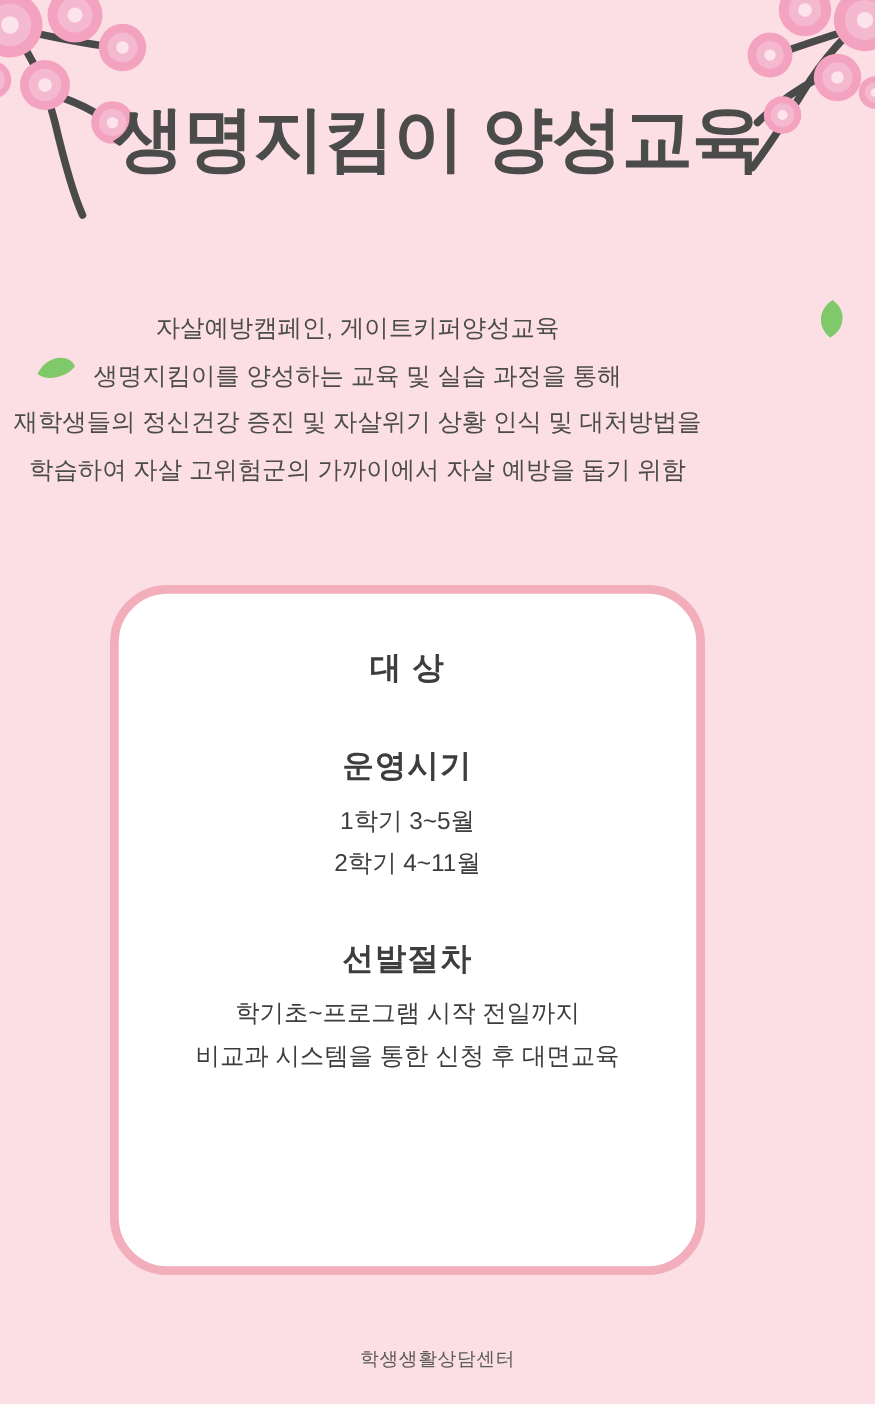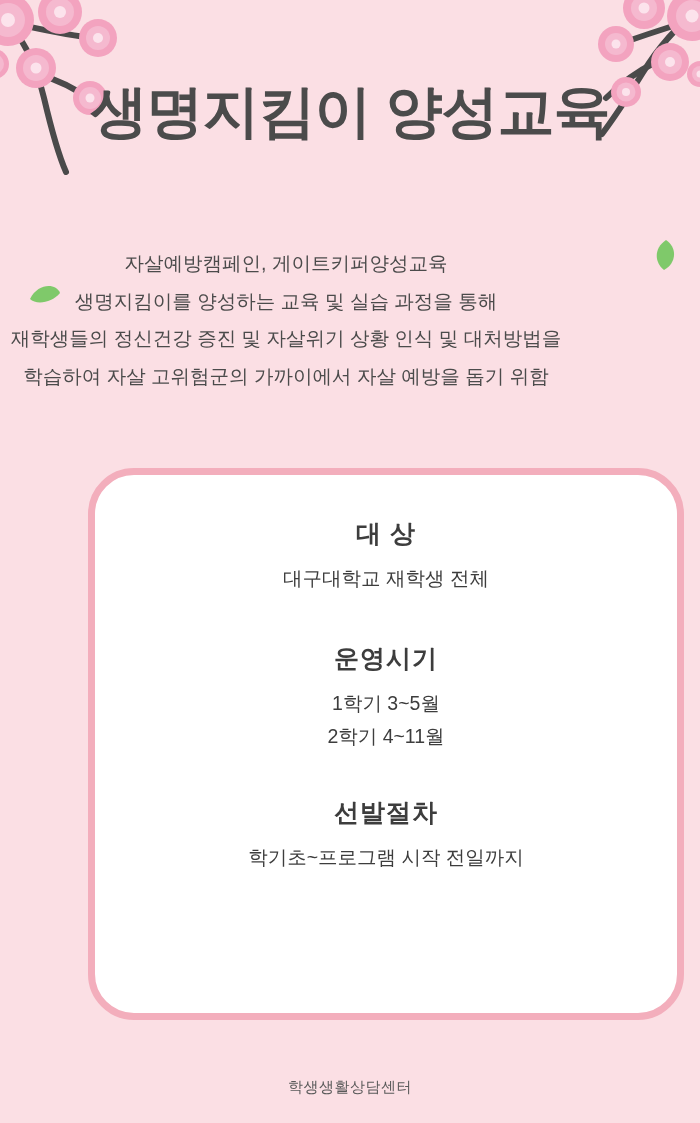--- a/index.html
+++ b/index.html
@@ -57,21 +57,21 @@
     color: #4b4b4b;
     z-index: 3;
   }
   .intro div { white-space: nowrap; }
 
   
   .card {
     position: absolute;
     left: 88px;
     top: 468px;
-    width: 596px;
+    width: 476px;
     height: 552px;
     background: #ffffff;
     border: 7px solid #f3aebc;
     border-radius: 46px;
     box-sizing: border-box;
     z-index: 3;
   }
 
   .card-inner {
     padding: 42px 30px 0 30px;
@@ -200,30 +200,30 @@
   <div>생명지킴이를 양성하는 교육 및 실습 과정을 통해</div>
   <div>재학생들의 정신건강 증진 및 자살위기 상황 인식 및 대처방법을</div>
   <div>학습하여 자살 고위험군의 가까이에서 자살 예방을 돕기 위함</div>
 </div>
 
 <div class="card">
   <div class="card-inner">
 
     <div class="section sec-gap-1">
       <div class="section-title">대 상</div>
-      <div class="section-line">대구대학교 재학생 전체</div>
     </div>
 
     <div class="section sec-gap-2">
       <div class="section-title">운영시기</div>
       <div class="section-line">1학기 3~5월</div>
       <div class="section-line">2학기 4~11월</div>
     </div>
 
     <div class="section">
       <div class="section-title">선발절차</div>
       <div class="section-line">학기초~프로그램 시작 전일까지</div>
+      <div class="section-line">비교과 시스템을 통한 신청 후 대면교육</div>
     </div>
 
   </div>
 </div>
 
 <div class="footer">학생생활상담센터</div>
 
 </body></html>

